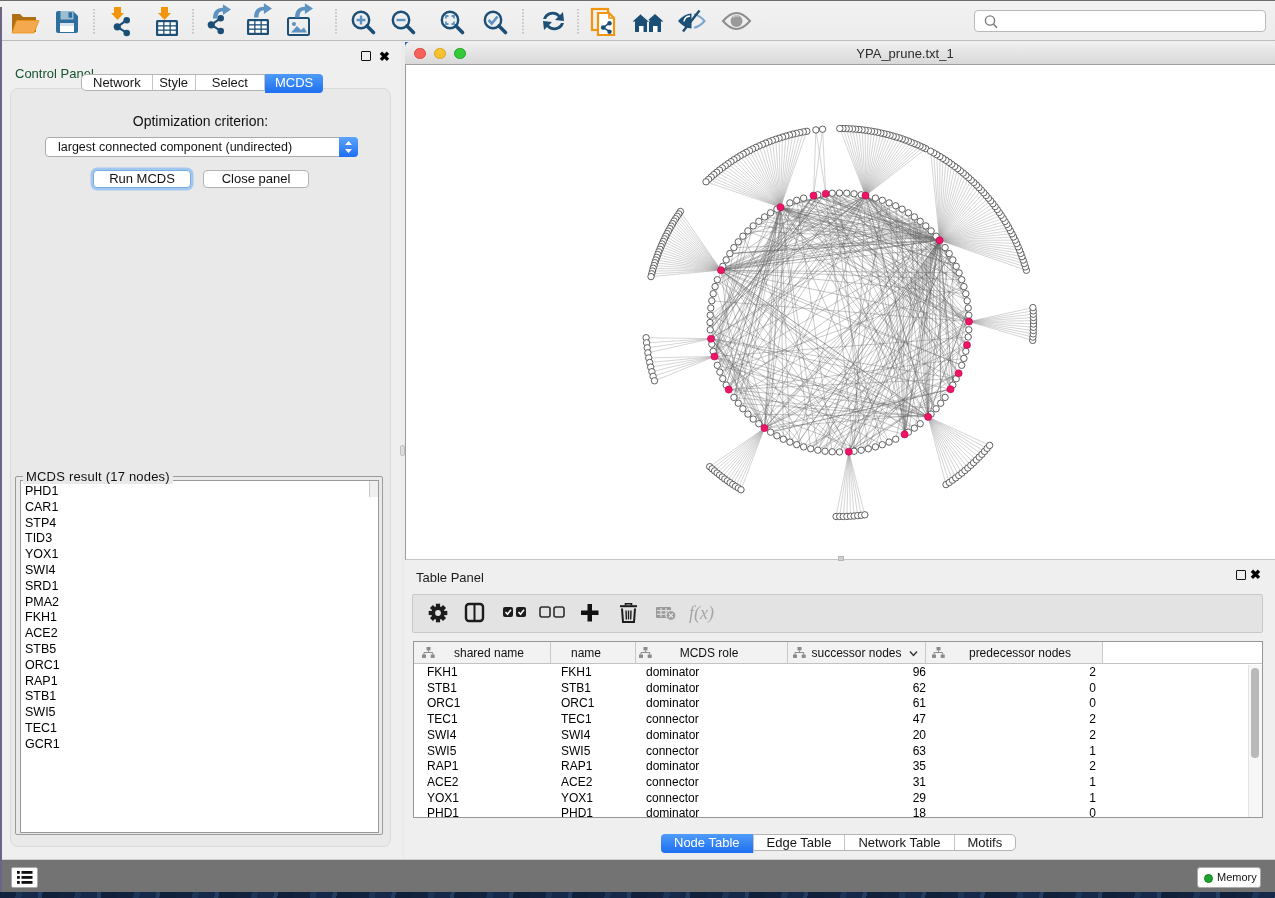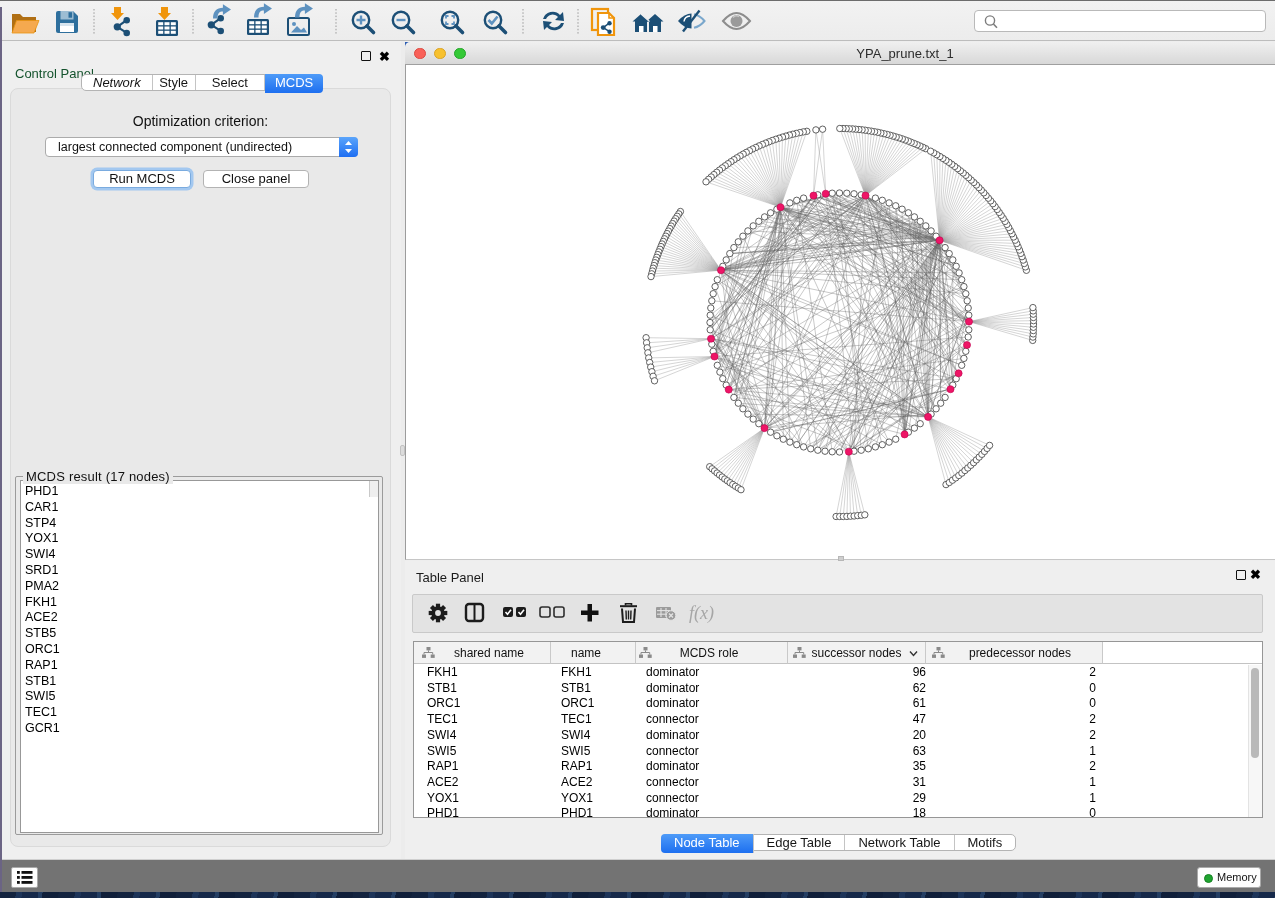--- a/index.html
+++ b/index.html
@@ -239,40 +239,41 @@
       </svg>
     </div>
 </div>
 
 <div class="abs" id="leftpanel">
   <div id="cp-title">Control Panel</div>
   <div id="cp-sq"></div>
   <div id="cp-x">✖</div>
   <div id="innerpanel"></div>
   <div id="tabs">
-    <div class="tab" style="width:71px;font-style:italic;">Network</div>
+    <div class="tab" style="width:71px;">Network</div>
     <div class="tab" style="width:43px;">Style</div>
     <div class="tab" style="width:70px;">Select</div>
     <div class="tab" id="tab-mcds" style="width:58px;">MCDS</div>
   </div>
   <div id="opt-label">Optimization criterion:</div>
   <div id="dropdown">largest connected component (undirected)
     <div id="dd-spin"><svg width="19" height="20">
 <path d="M6,8 L9.5,4 L13,8 Z" fill="#fff"></path>
 <path d="M6,12 L9.5,16 L13,12 Z" fill="#fff"></path>
         </svg></div>
   </div>
   <div class="btn" id="btn-run">Run MCDS</div>
   <div class="btn" id="btn-close">Close panel</div>
   <div id="groupbox">
     <div id="grouplabel">MCDS result (17 nodes)</div>
     <div id="mcdslist">
       <div>PHD1</div>
         <div>CAR1</div>
         <div>STP4</div>
+        <div>TID3</div>
         <div>YOX1</div>
         <div>SWI4</div>
         <div>SRD1</div>
         <div>PMA2</div>
         <div>FKH1</div>
         <div>ACE2</div>
         <div>STB5</div>
         <div>ORC1</div>
         <div>RAP1</div>
         <div>STB1</div>

